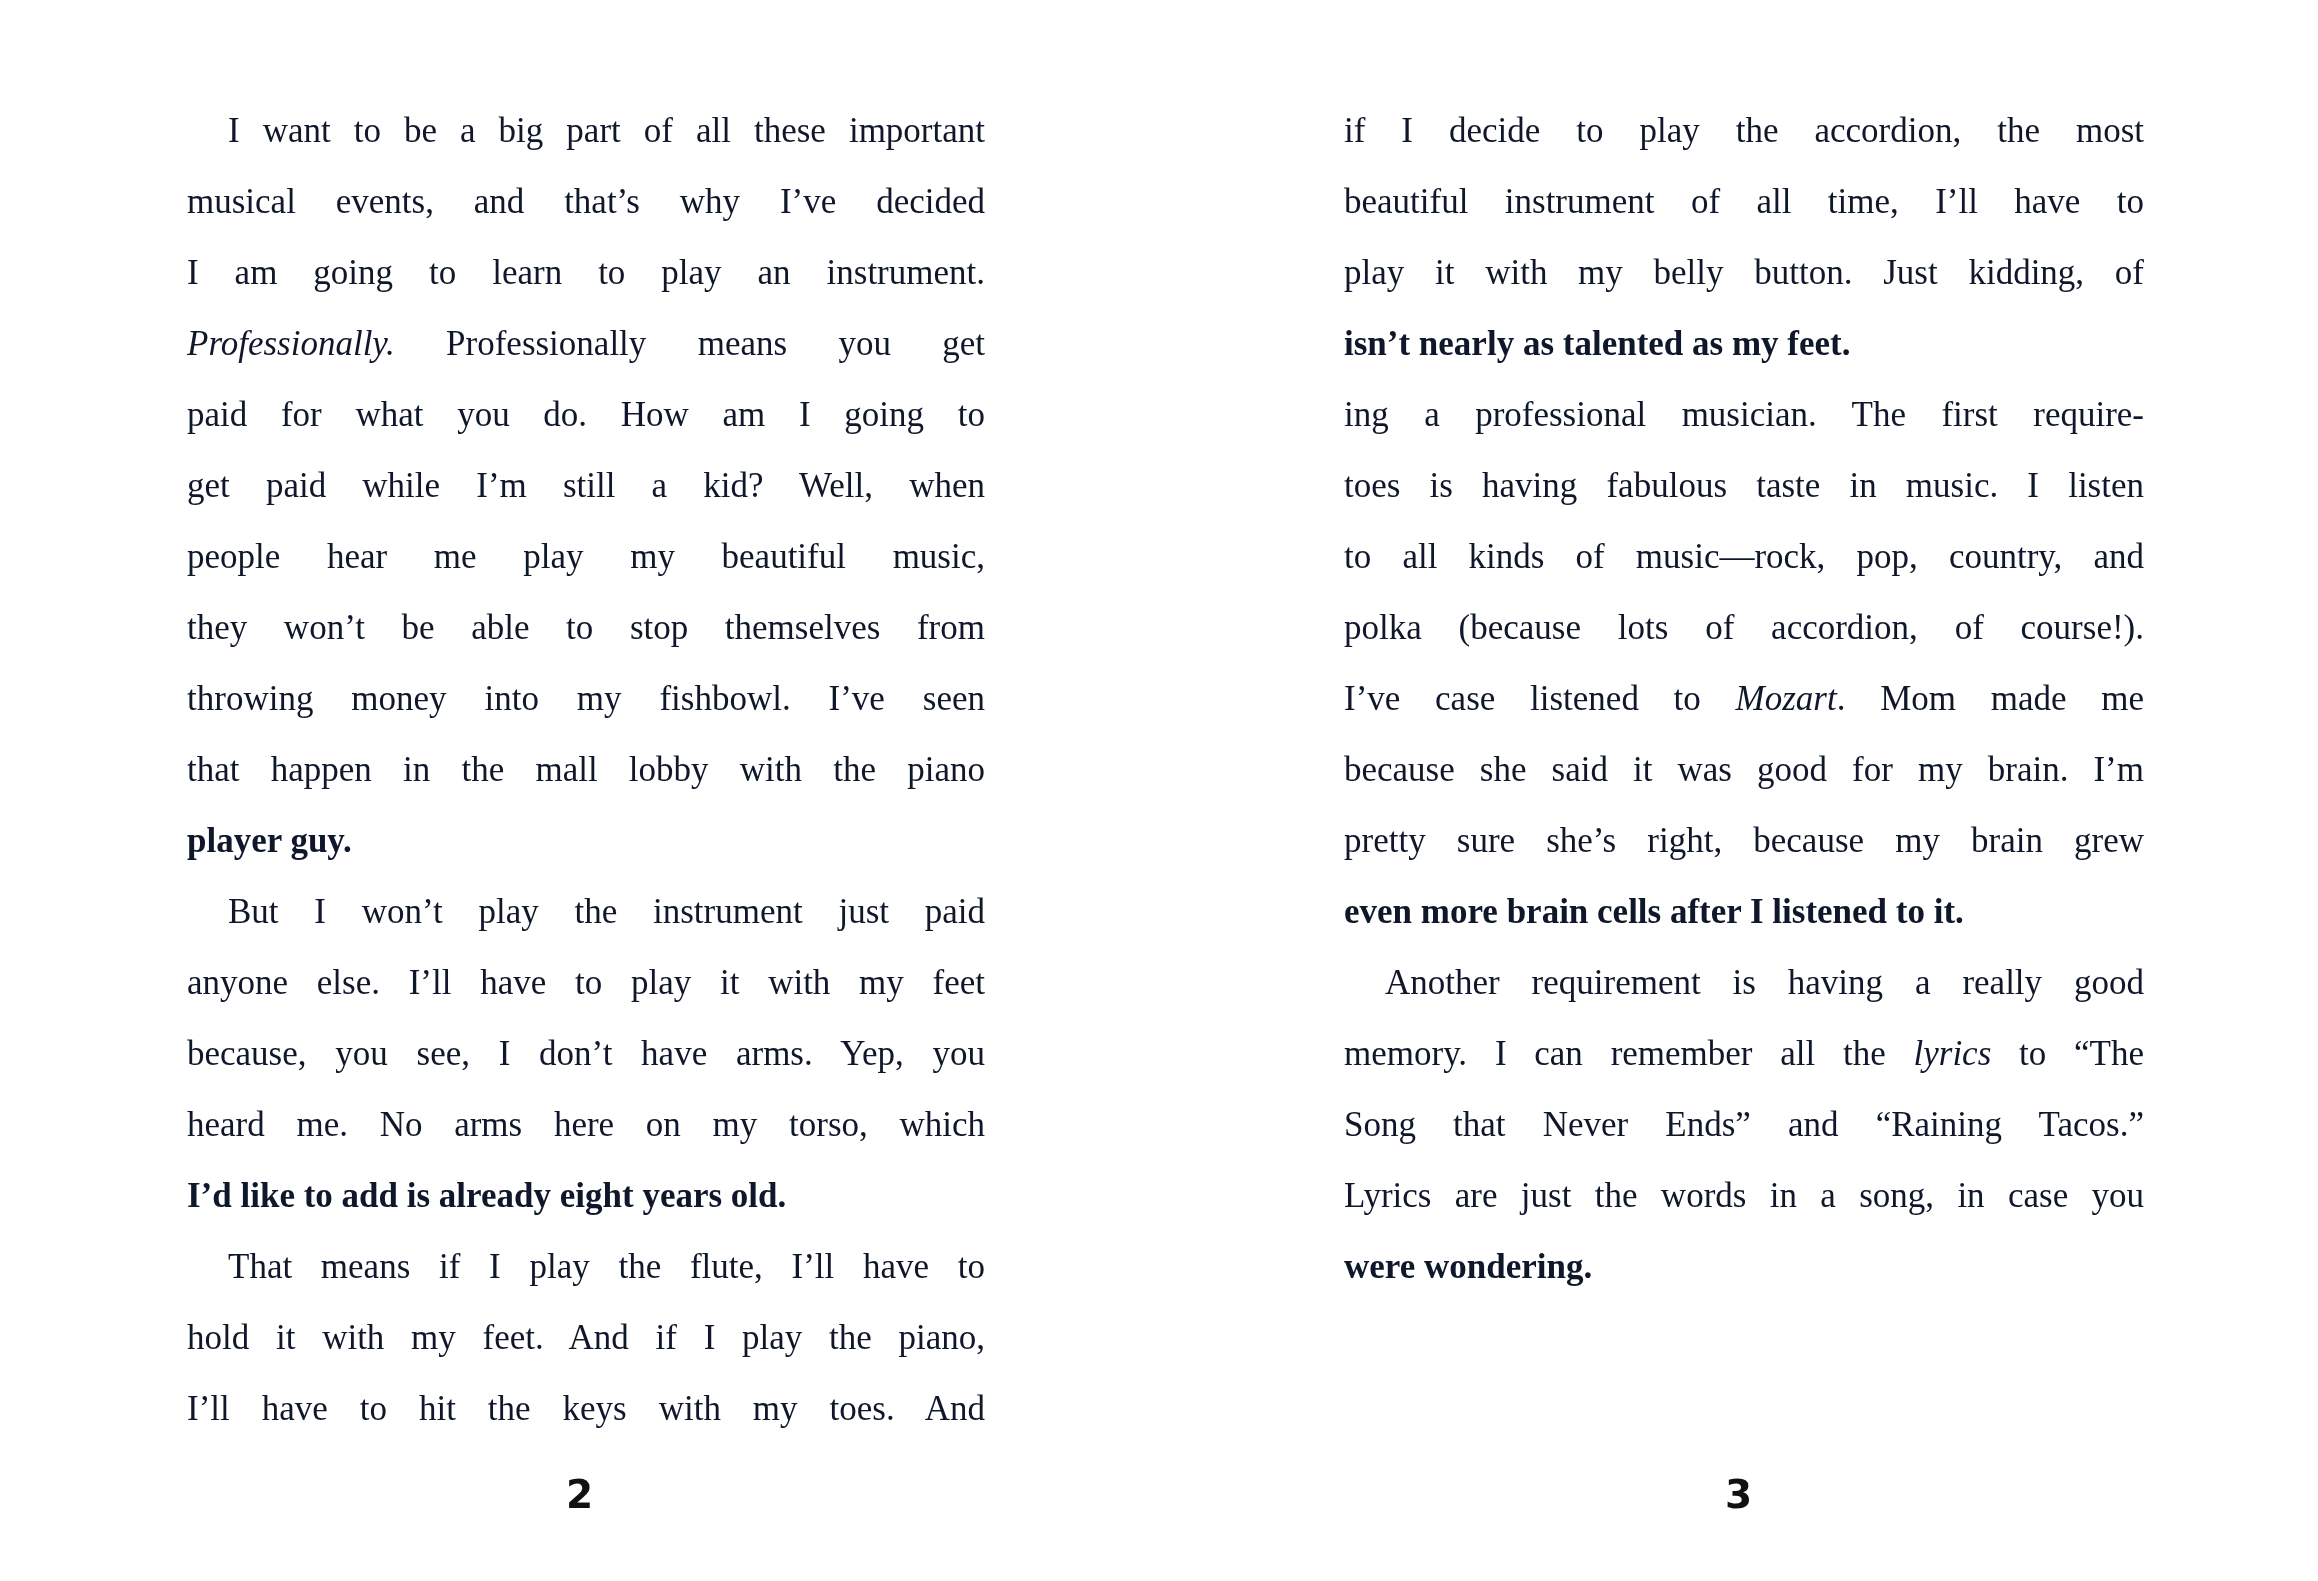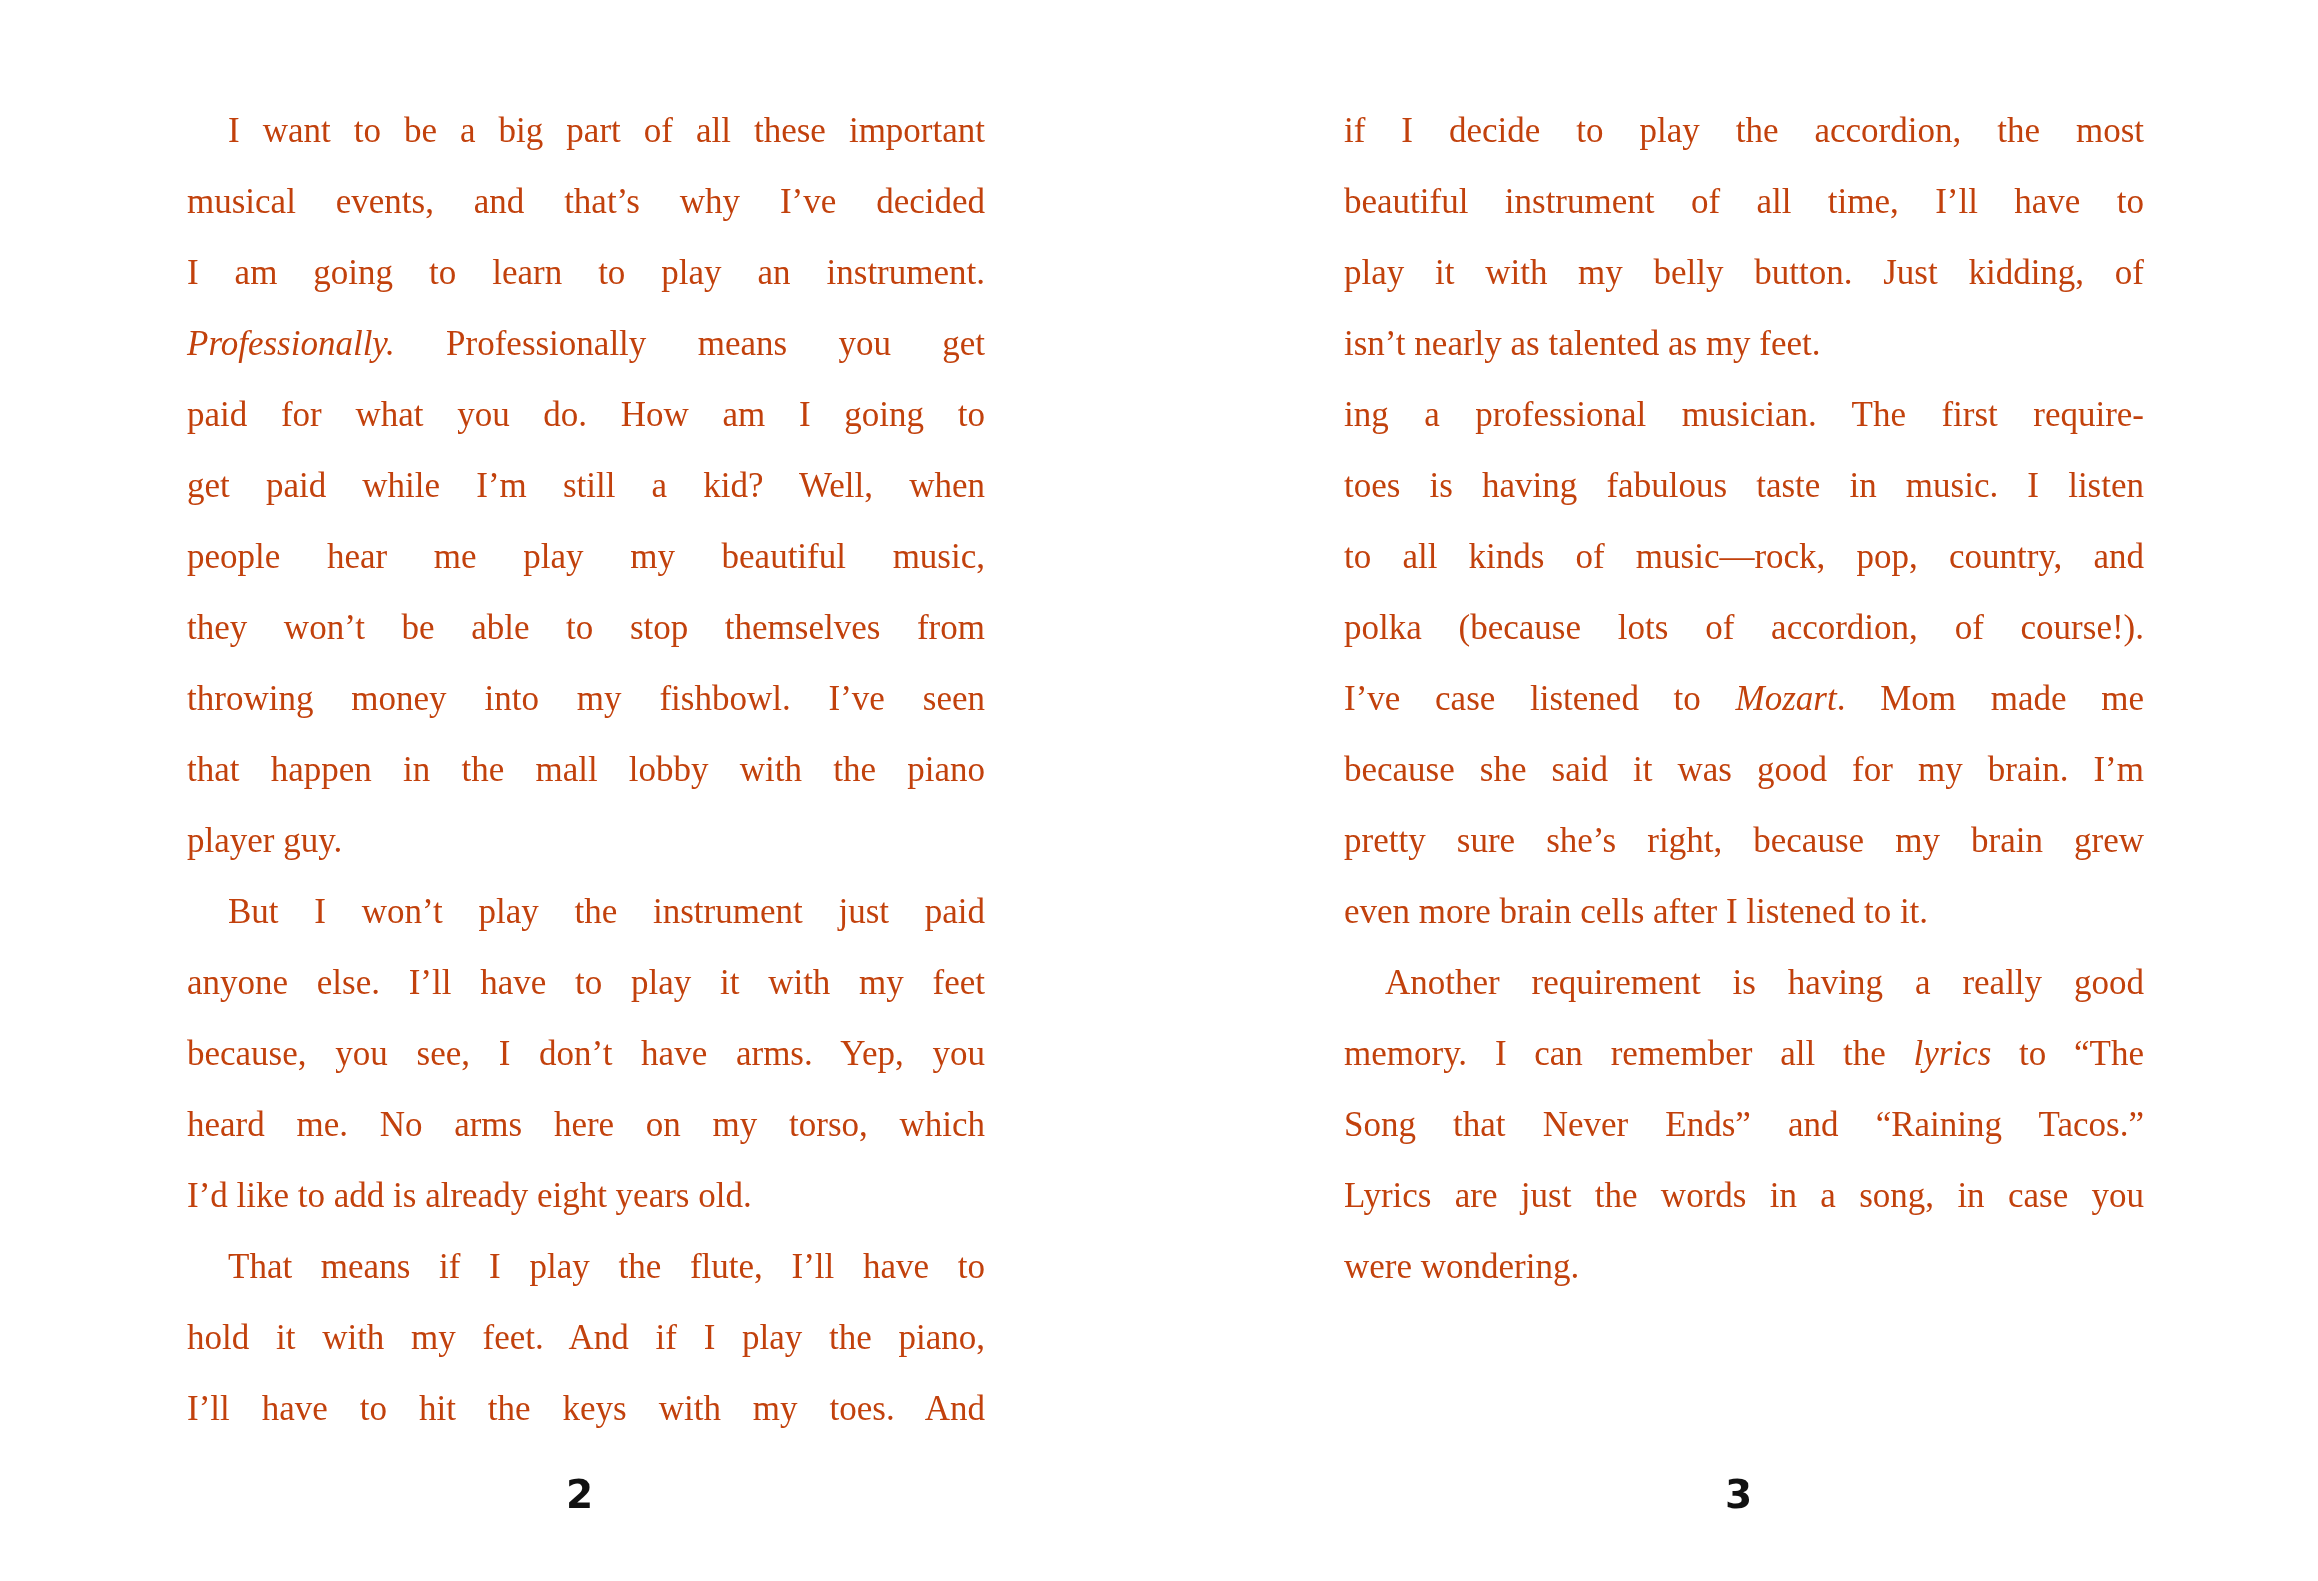--- a/index.html
+++ b/index.html
@@ -28,28 +28,29 @@
     width: 798px;
   }
   .page.right .text-block {
     left: 185px;
     width: 800px;
   }
   .line {
     font-family: "Liberation Serif", "DejaVu Serif", serif;
     font-size: 35px;
     line-height: 71px;
-    color: #c2410c;
+    color: #0f172a;
     text-align: justify;
     text-align-last: justify;
     white-space: normal;
   }
   .line.no-justify {
     text-align: center;
     text-align-last: left;
+    font-weight: bold;
   }
   .line.indent {
     padding-left: 41px;
   }
   .line .italic {
     font-style: italic;
   }
   .page-number {
     position: absolute;
     top: 1473px;

